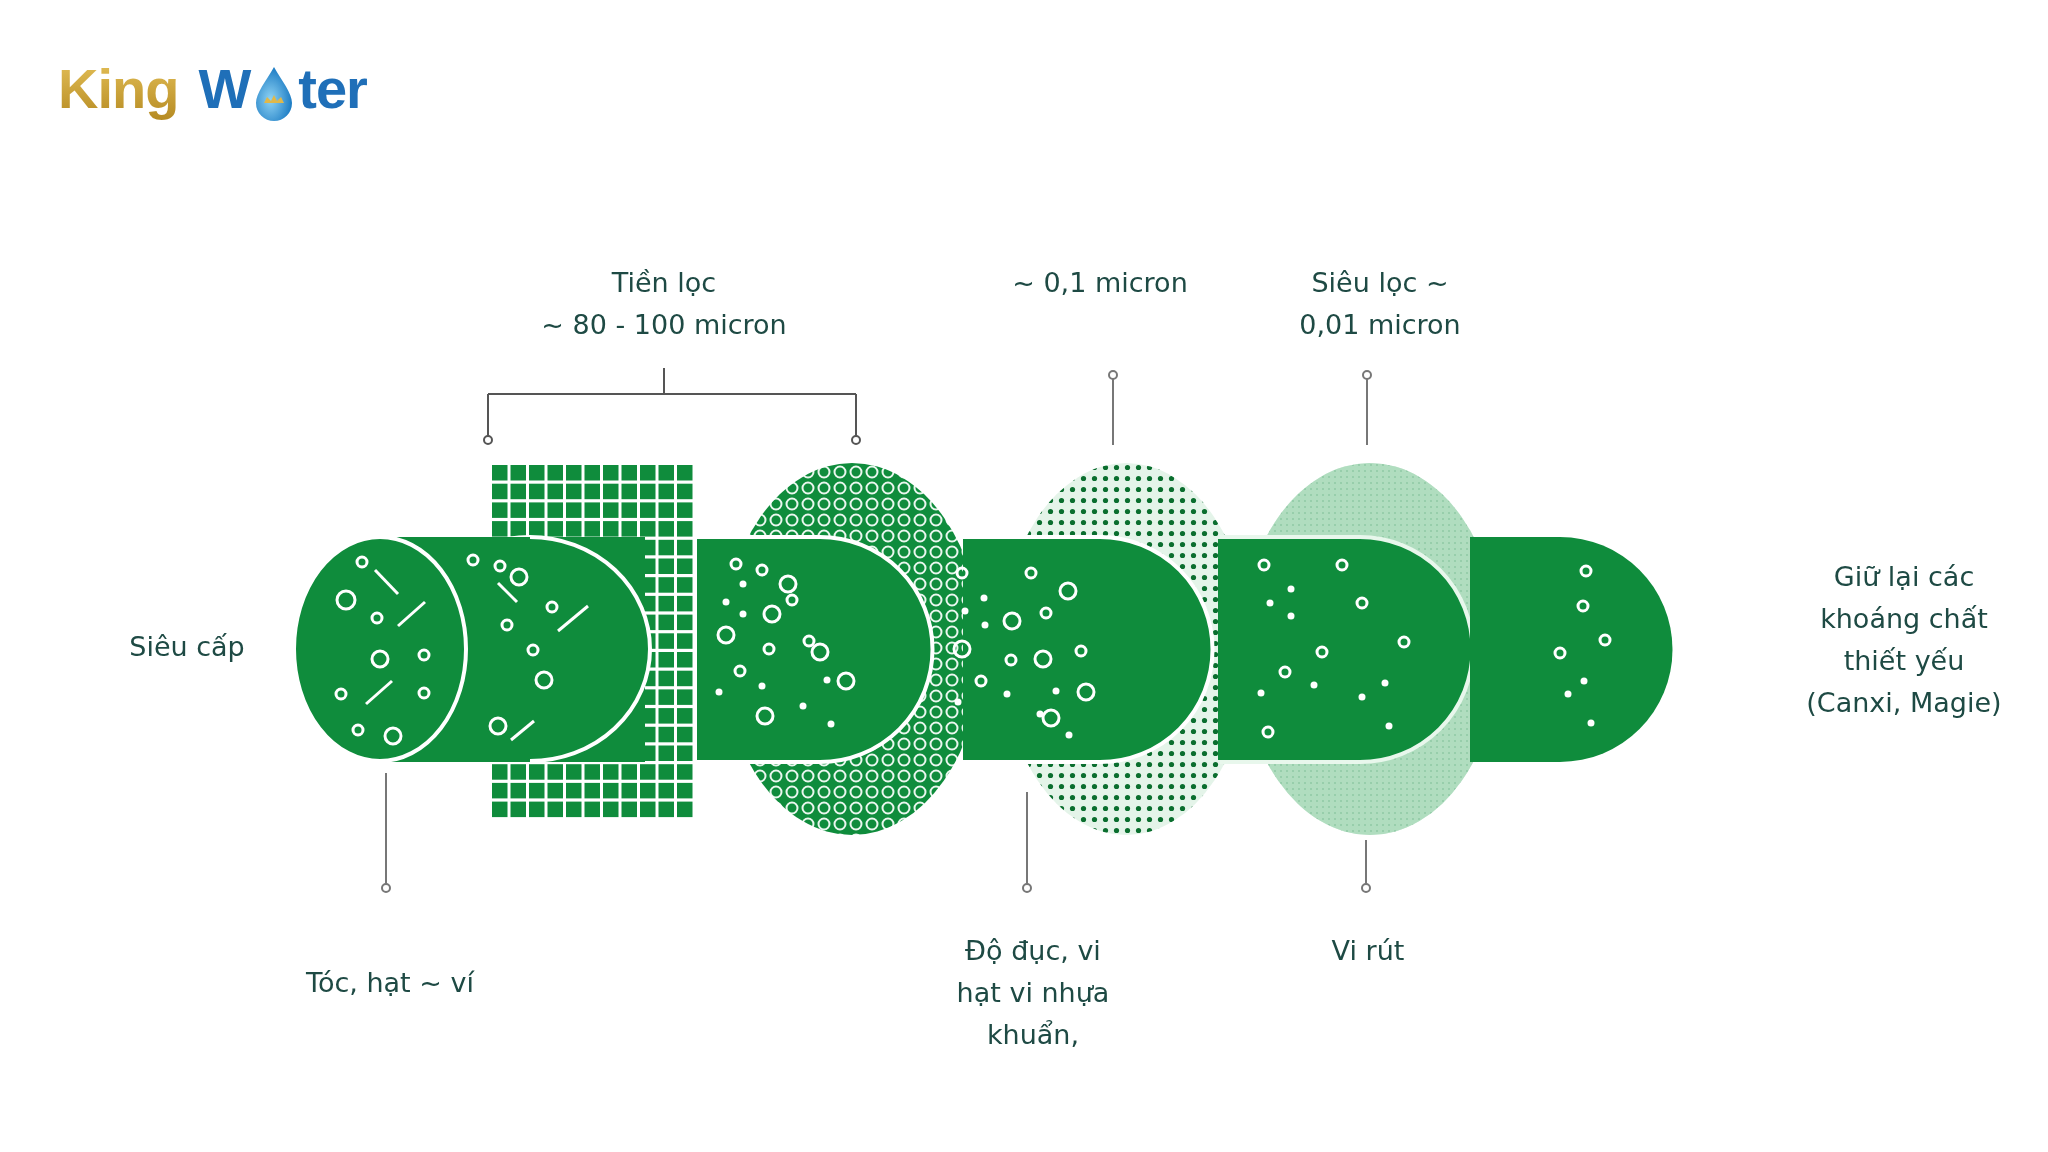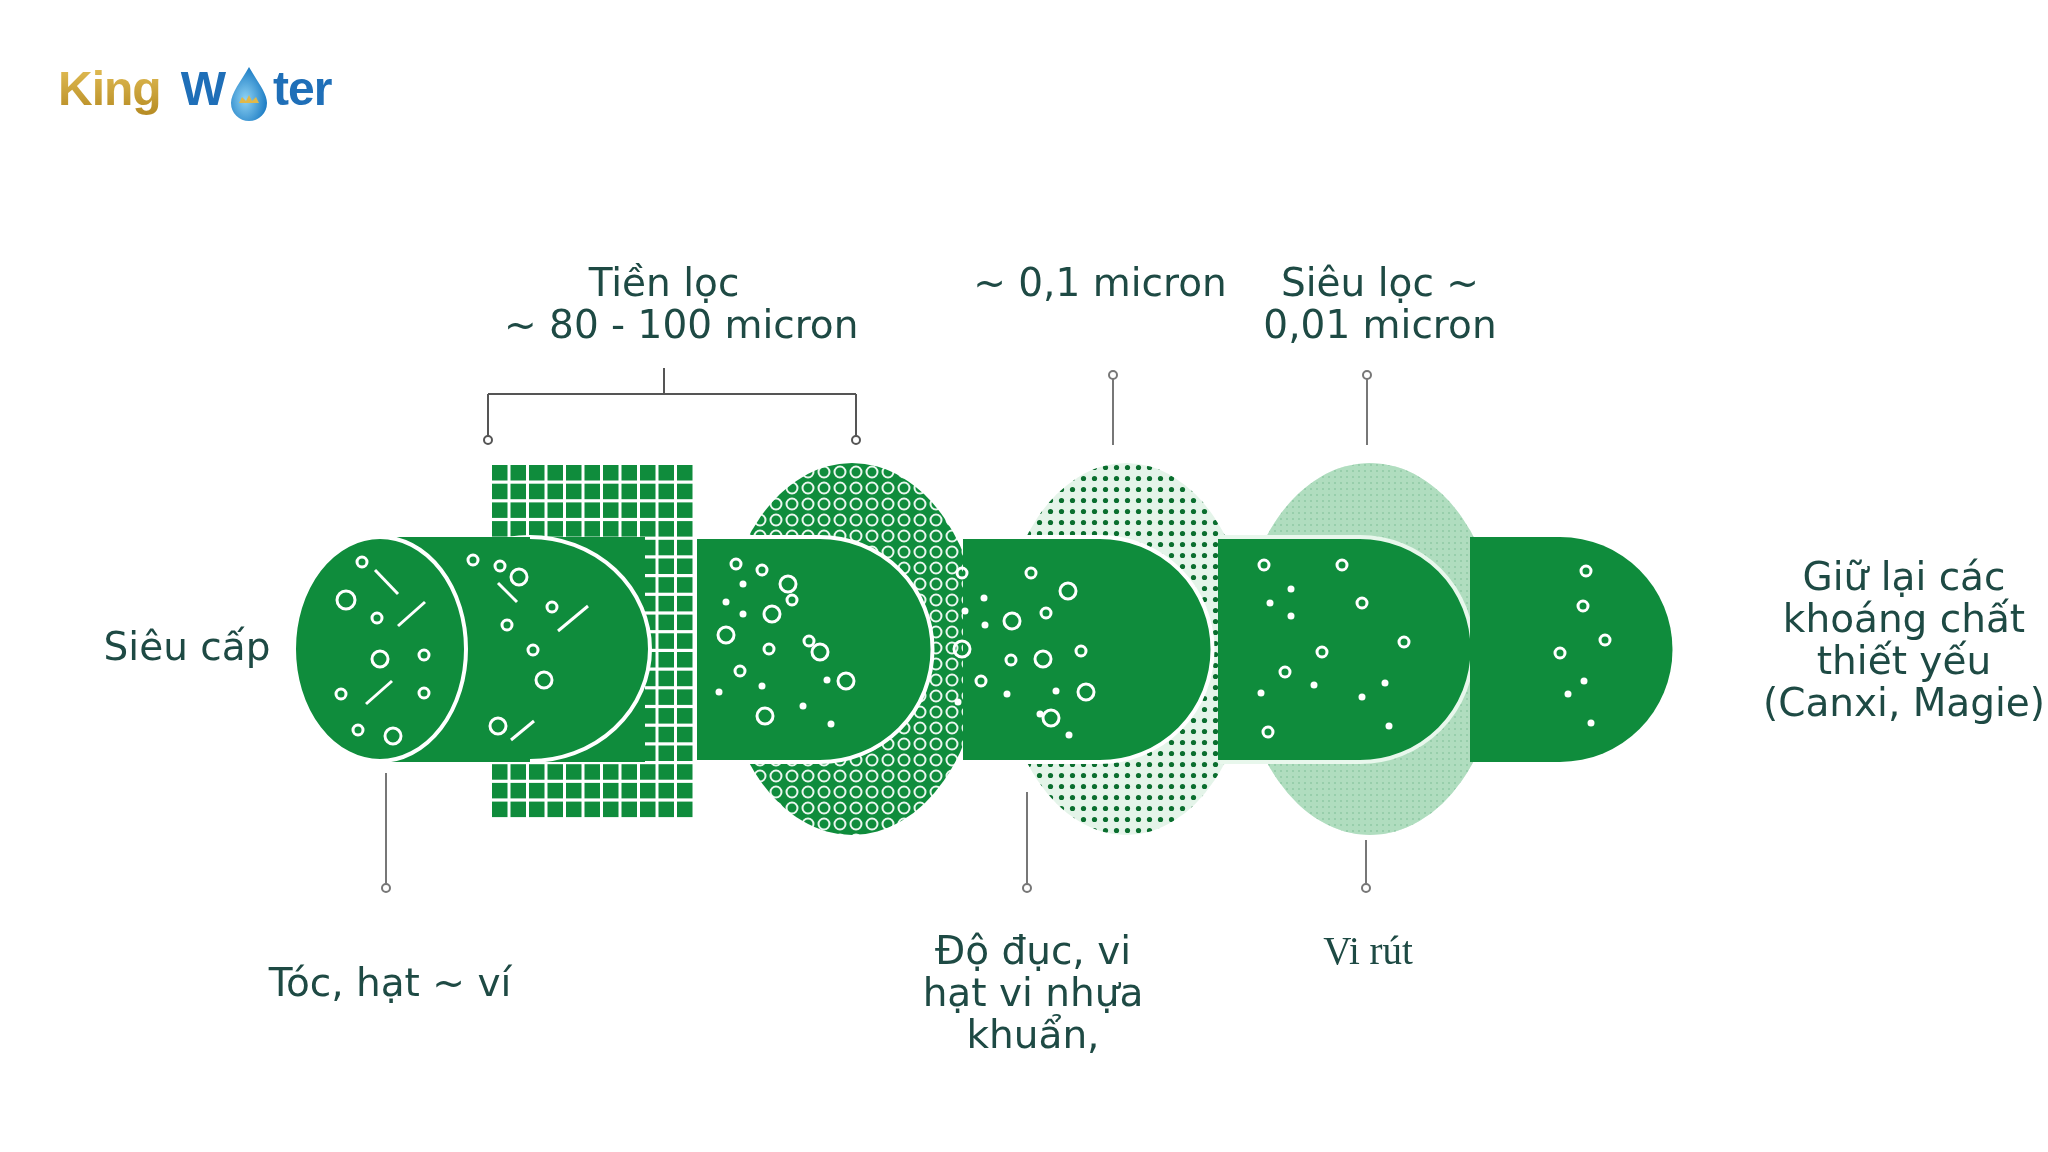--- a/index.html
+++ b/index.html
@@ -1,21 +1,21 @@
 <!DOCTYPE html>
 <html><head>
 <meta charset="utf-8">
 <style>
   html,body{margin:0;padding:0;background:#ffffff;}
   body{width:2048px;height:1152px;position:relative;overflow:hidden;font-family:"DejaVu Sans","Liberation Sans",sans-serif;}
-  .logo{position:absolute;left:58px;top:48px;height:80px;display:flex;align-items:center;font-family:"Liberation Sans",sans-serif;font-weight:bold;font-size:48px;letter-spacing:-1px;}
+  .logo{position:absolute;left:58px;top:48px;height:80px;display:flex;align-items:center;font-family:"Liberation Sans",sans-serif;font-weight:bold;font-size:56px;letter-spacing:-1px;}
   .logo .king{color:#c9a033;background:linear-gradient(180deg,#e6c25a,#b58a22);-webkit-background-clip:text;background-clip:text;-webkit-text-fill-color:transparent;}
   .logo .water{color:#1f6fb8;margin-left:20px;display:flex;align-items:center;}
   .drop{display:inline-block;width:44px;height:58px;margin:0 2px;position:relative;top:6px;}
-  .lbl{position:absolute;color:#1e4a44;font-size:39px;line-height:42px;text-align:center;white-space:nowrap;font-family:"DejaVu Sans",sans-serif;}
+  .lbl{position:absolute;color:#1e4a44;font-size:27px;line-height:42px;text-align:center;white-space:nowrap;font-family:"DejaVu Sans",sans-serif;}
   .lbl div{display:block;}
   svg.diagram{position:absolute;left:0;top:0;}
 </style>
 </head>
 <body>
 
 <div class="logo">
   <span class="king">King</span>
   <span class="water">
     <span>W</span>
@@ -425,15 +425,15 @@
 </div>
 
 <div class="lbl" style="left:260px;top:930px;width:260px;margin-top:32px;">
   <div>Tóc, hạt ~ ví</div>
 </div>
 <div class="lbl" style="left:900px;top:930px;width:266px;">
   <div>Độ đục, vi</div>
   <div>hạt vi nhựa</div>
   <div>khuẩn,</div>
 </div>
-<div class="lbl" style="left:1268px;top:930px;width:200px;font-family:Liberation Serif, serif;">
+<div class="lbl" style="left:1268px;top:930px;width:200px;">
   <div>Vi rút</div>
 </div>
 
 </body></html>

